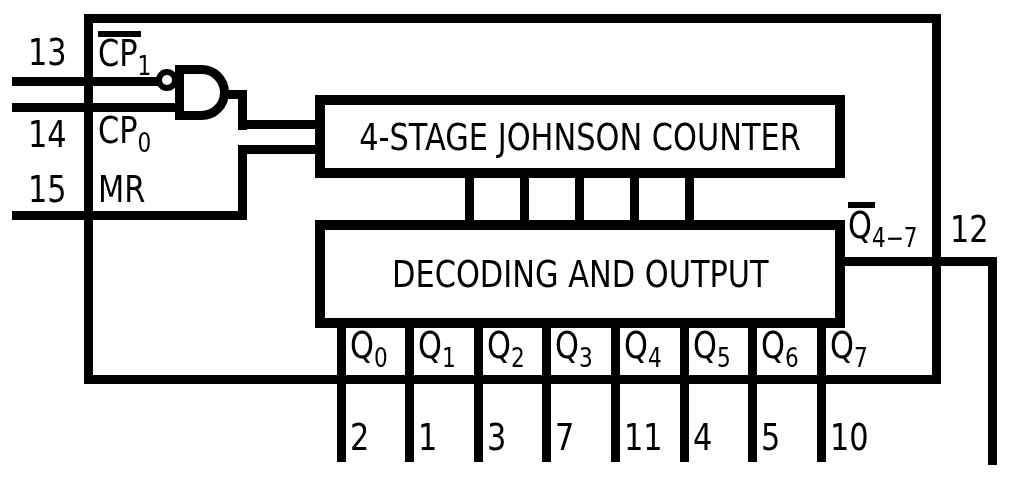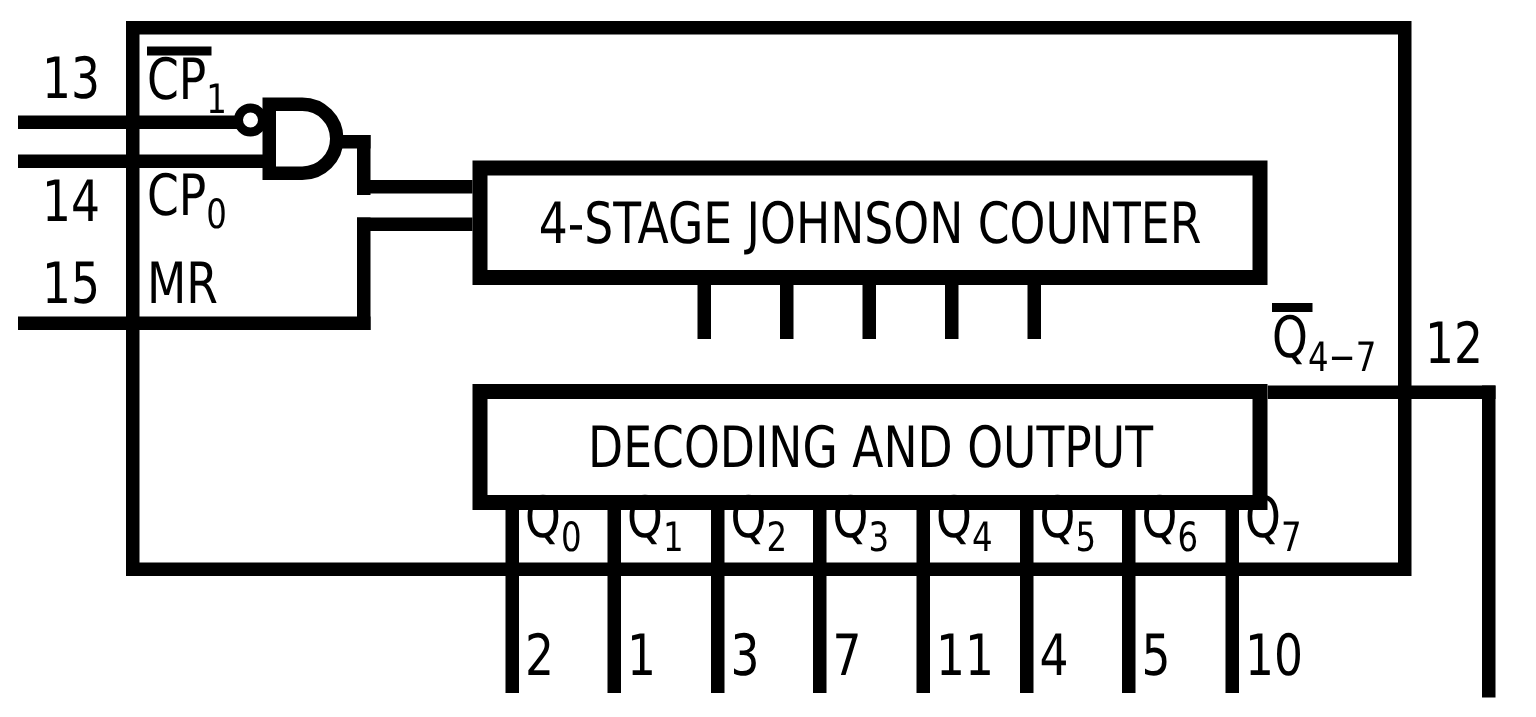--- a/index.html
+++ b/index.html
@@ -56,24 +56,24 @@
   <div class="wire" style="left:817px; top:296px; width:9px; height:166px;"></div>
 
   <div class="wire" style="left:845px; top:257px; width:152px; height:9px;"></div>
   <div class="wire" style="left:988px; top:257px; width:9px; height:208px;"></div>
 
   <div class="outline" style="left:84px; top:14px; width:857px; height:370px;"></div>
 
   <div class="gate-body"></div>
   <div class="gate-bubble"></div>
 
-  <div class="box" style="left:315px; top:95px;  width:530px; height:83px;margin-top:12px;">
+  <div class="box" style="left:315px; top:95px;  width:530px; height:83px;">
     <span class="title">4-STAGE JOHNSON COUNTER</span>
   </div>
-  <div class="box" style="left:315px; top:220px; width:530px; height:84px;margin-top:36px;">
+  <div class="box" style="left:315px; top:220px; width:530px; height:108px;">
     <span class="title">DECODING AND OUTPUT</span>
   </div>
 
   <div class="label" style="left:28px; top:33px;">13</div>
   <div class="ovbar" style="left:98px; top:31px; width:43px;"></div>
   <div class="label" style="left:98px; top:34px;"><span>CP</span><span class="sub">1</span></div>
 
   <div class="label" style="left:28px; top:115px;">14</div>
   <div class="label" style="left:98px; top:111px;"><span>CP</span><span class="sub">0</span></div>
 

